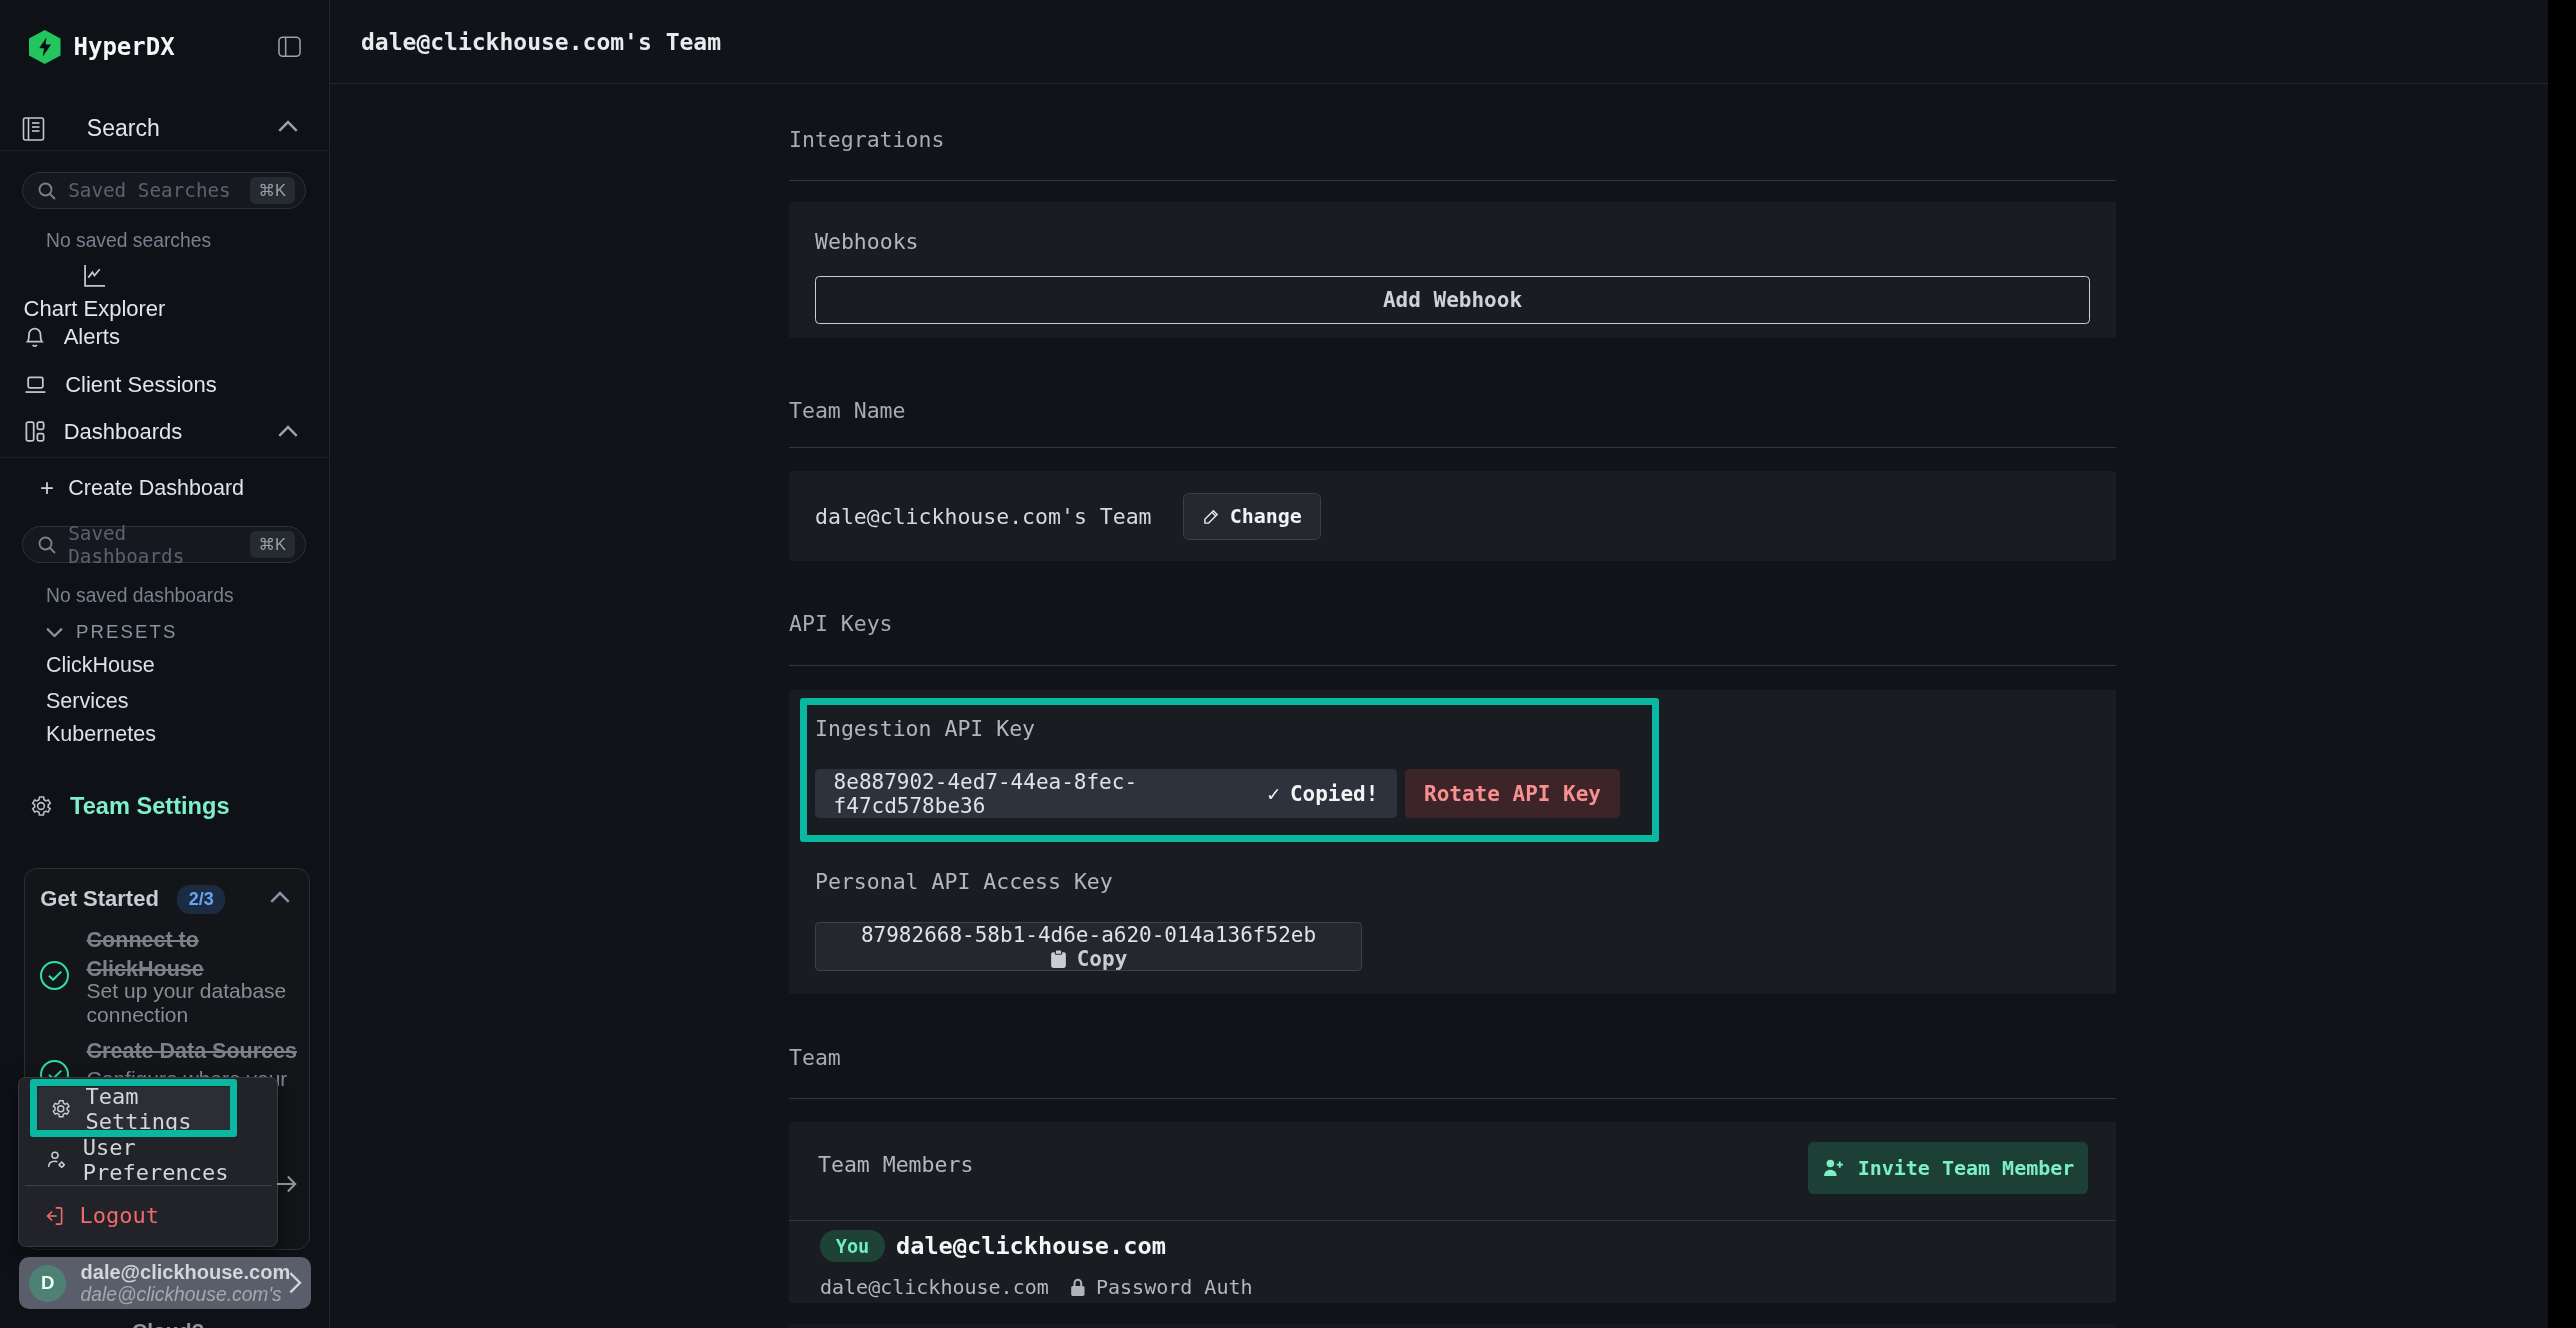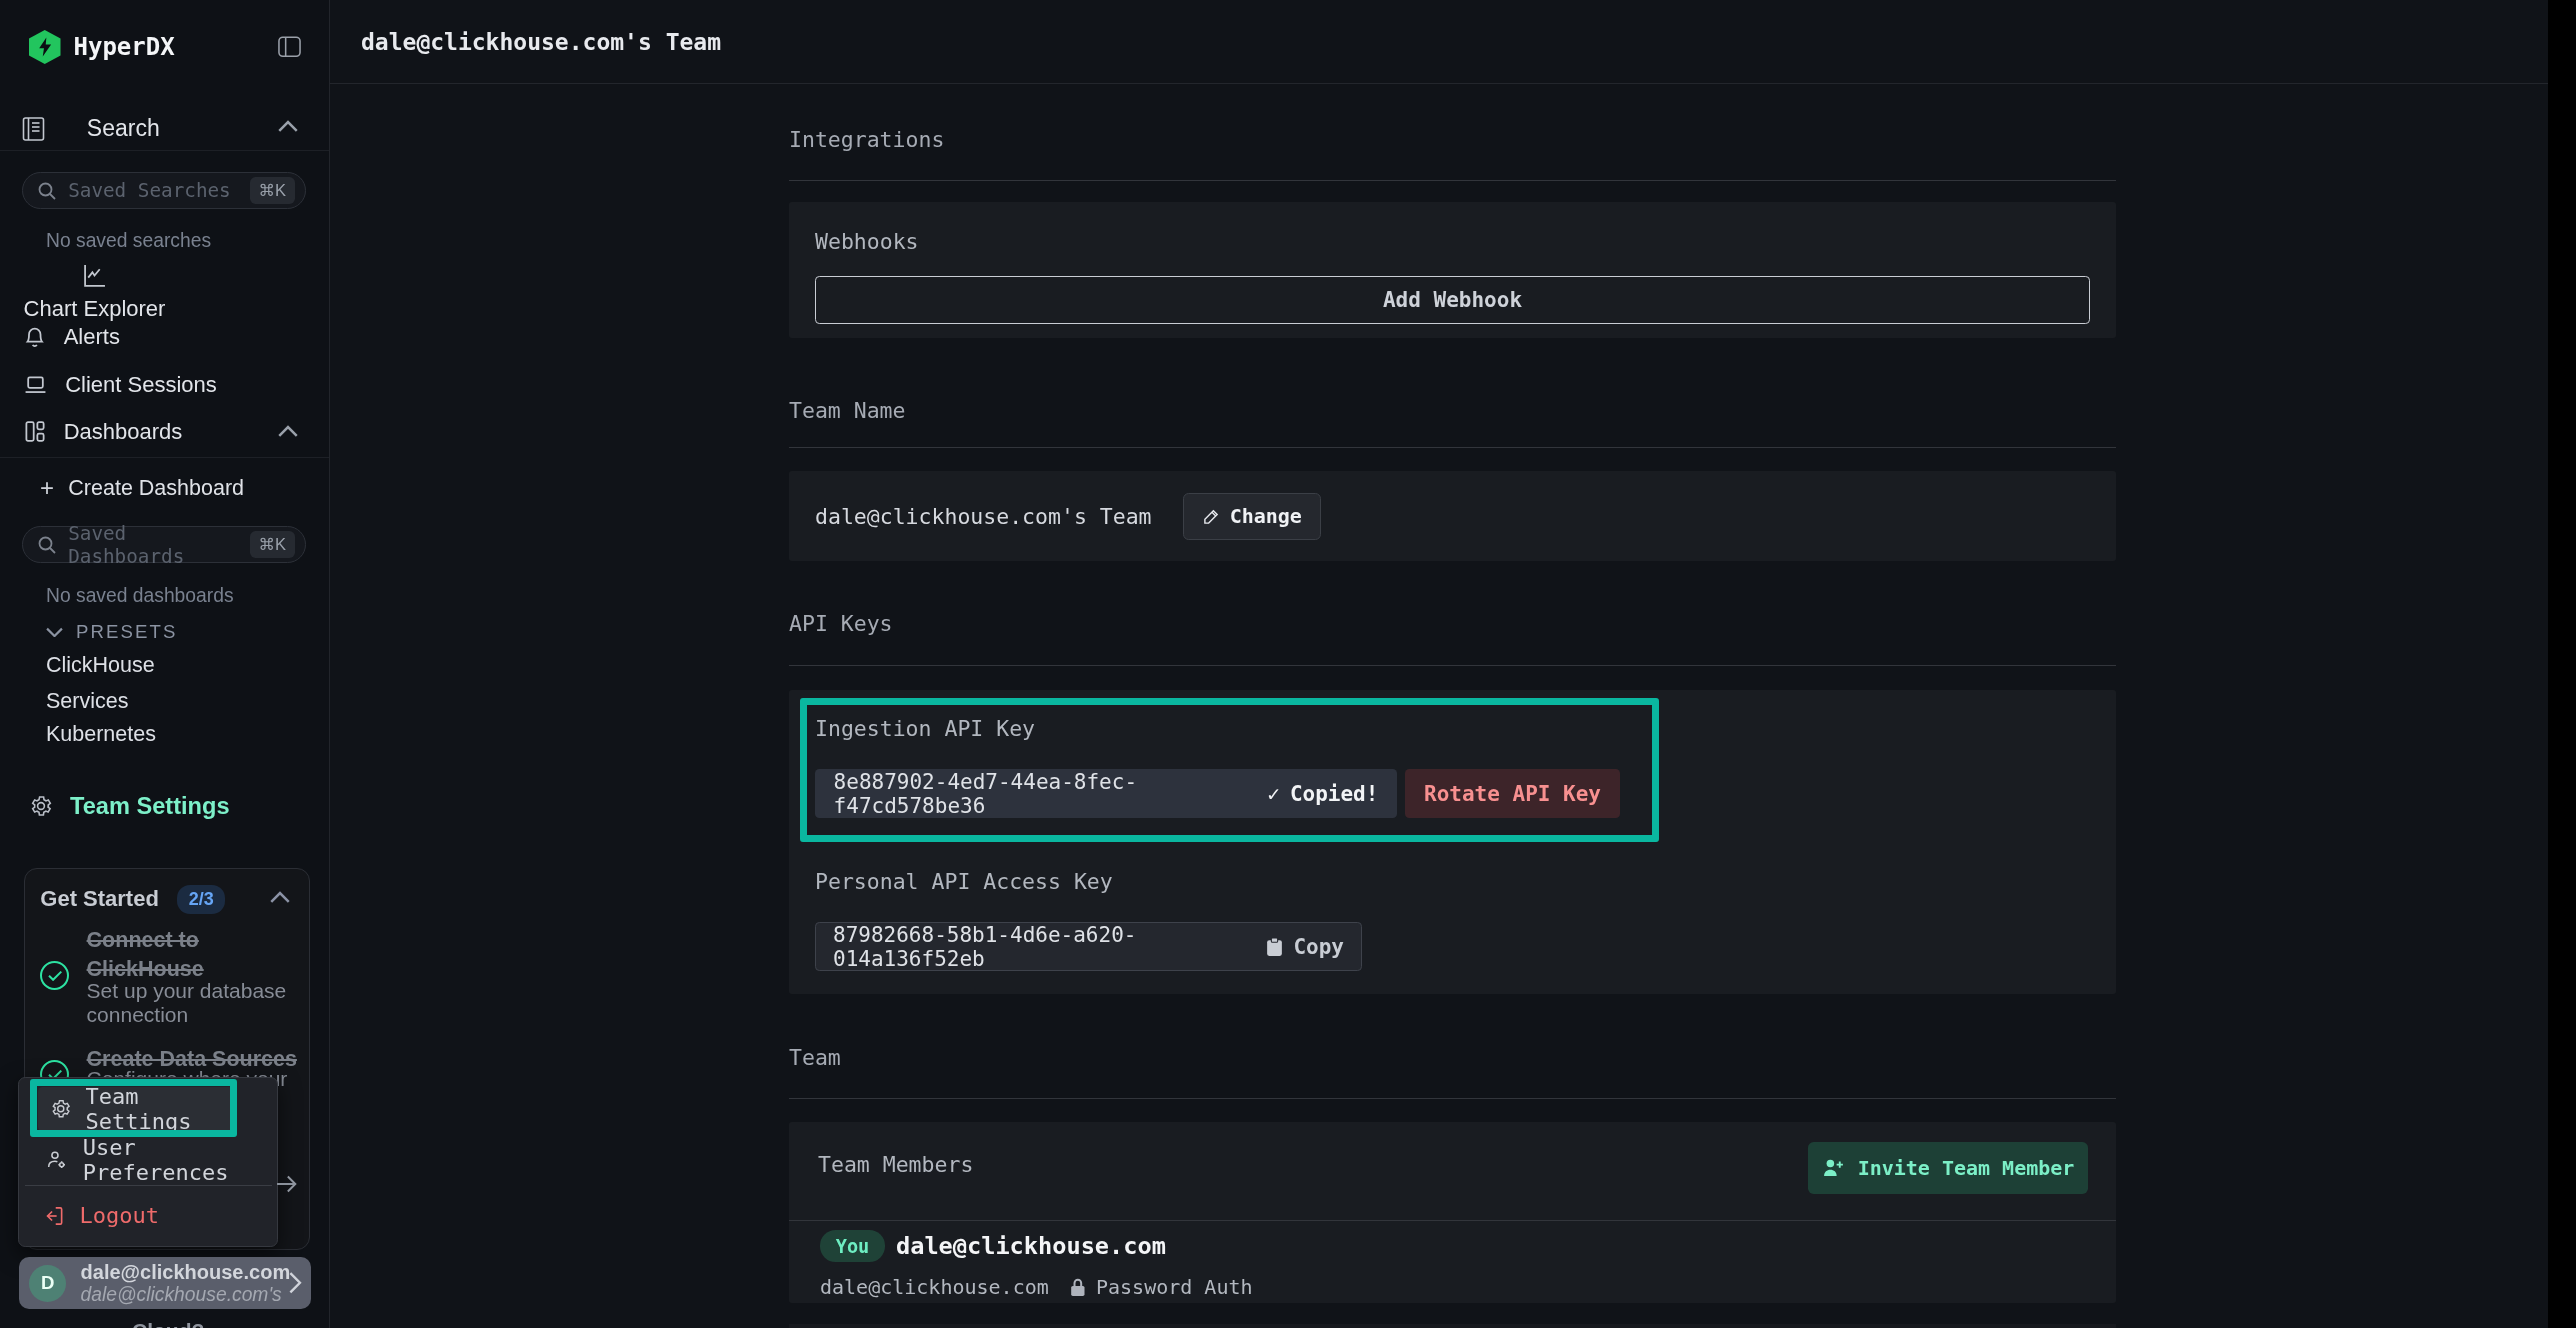--- a/index.html
+++ b/index.html
@@ -236,21 +236,21 @@
           </svg>
       </div>
       <div class="abs gs-strike" style="left:62px;top:57px;width:208px;">Connect to ClickHouse</div>
       <div class="abs gs-sub" style="left:62px;top:110px;width:215px;">Set up your database connection</div>
 
       <div class="abs check-circle" style="left:15.7px;top:191px;">
         <svg width="14.3" height="11.4" viewBox="0 0 14 10" fill="none" stroke="#2de2a2" stroke-width="2">
             <path d="M1 5 L5 9 L13 1"></path>
           </svg>
       </div>
-      <div class="abs gs-strike" style="left:62px;top:176px;white-space:nowrap;">Create Data Sources</div>
+      <div class="abs gs-strike" style="left:62px;top:168px;white-space:nowrap;">Create Data Sources</div>
       <div class="abs gs-sub" style="left:62px;top:198px;width:222px;">Configure where your</div>
     </div>
 
     <span class="abs" style="left:276px;top:1174px;z-index:45;">
       <svg width="21.5" height="20" viewBox="0 0 20 18" fill="none" stroke="#9096a0" stroke-width="1.8">
         <path d="M1 9 H18"></path>
           <path d="M11 2 L18 9 L11 16"></path>
       </svg>
     </span>
 
@@ -341,21 +341,21 @@
     <div class="abs chip chip1 mono" style="left:26px;top:79px;width:582px;">
       <span class="keytext">8e887902-4ed7-44ea-8fec-f47cd578be36</span>
       <span class="copied">
         <span style="font-weight:normal;">✓</span>
         <span>Copied!</span>
       </span>
     </div>
     <div class="btn-rotate mono" style="left:616px;top:79px;">Rotate API Key</div>
 
     <div class="abs card-label mono" style="left:26px;top:179px;">Personal API Access Key</div>
-    <div class="abs chip chip2 mono" style="left:26px;top:232px;width:547px;">
+    <div class="abs chip chip2 mono" style="left:26px;top:232px;width:547px;flex-direction:column;">
       <span class="keytext">87982668-58b1-4d6e-a620-014a136f52eb</span>
       <span class="row" style="gap:10px;">
         <span>
           <svg width="17" height="20" viewBox="0 0 16 19" fill="#c9cdd4">
             <rect x="1" y="3" width="14" height="15" rx="2"></rect>
               <rect x="5" y="1" width="6" height="4" rx="1" fill="#c9cdd4" stroke="#24272e" stroke-width="1"></rect>
           </svg>
         </span>
         <span style="font-size:21px;font-weight:bold;color:#c9cdd4;">Copy</span>
       </span>

